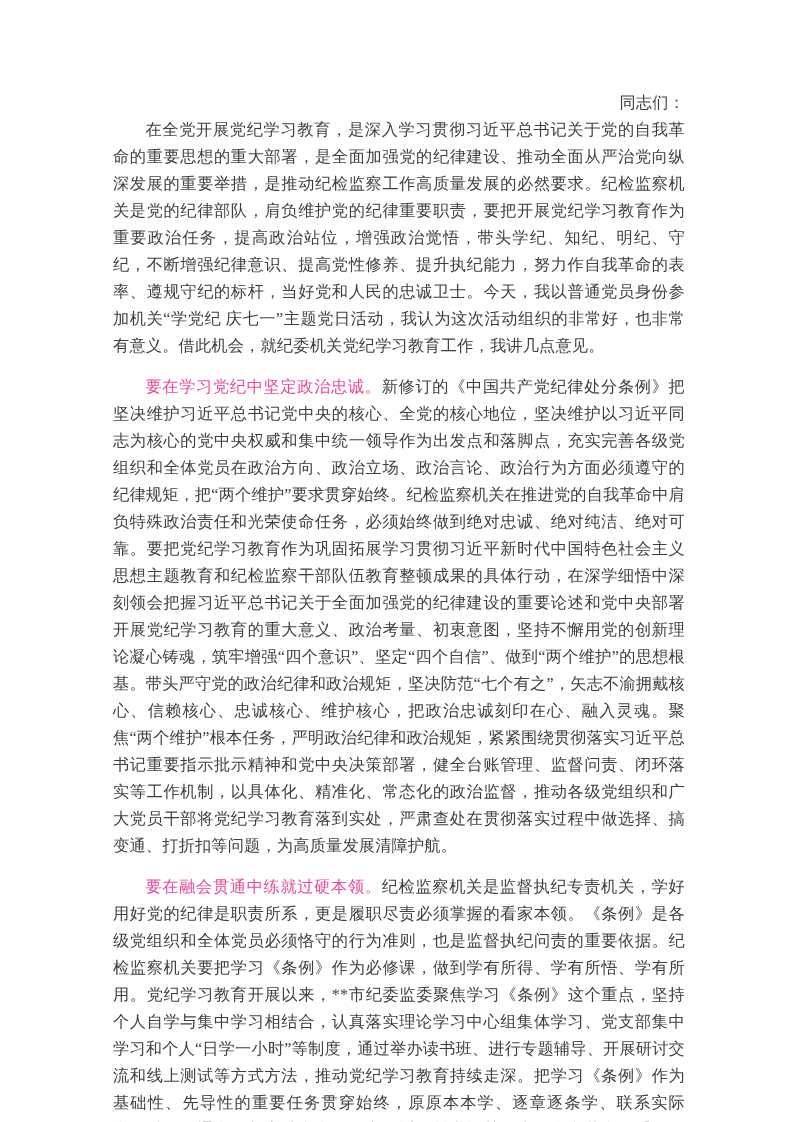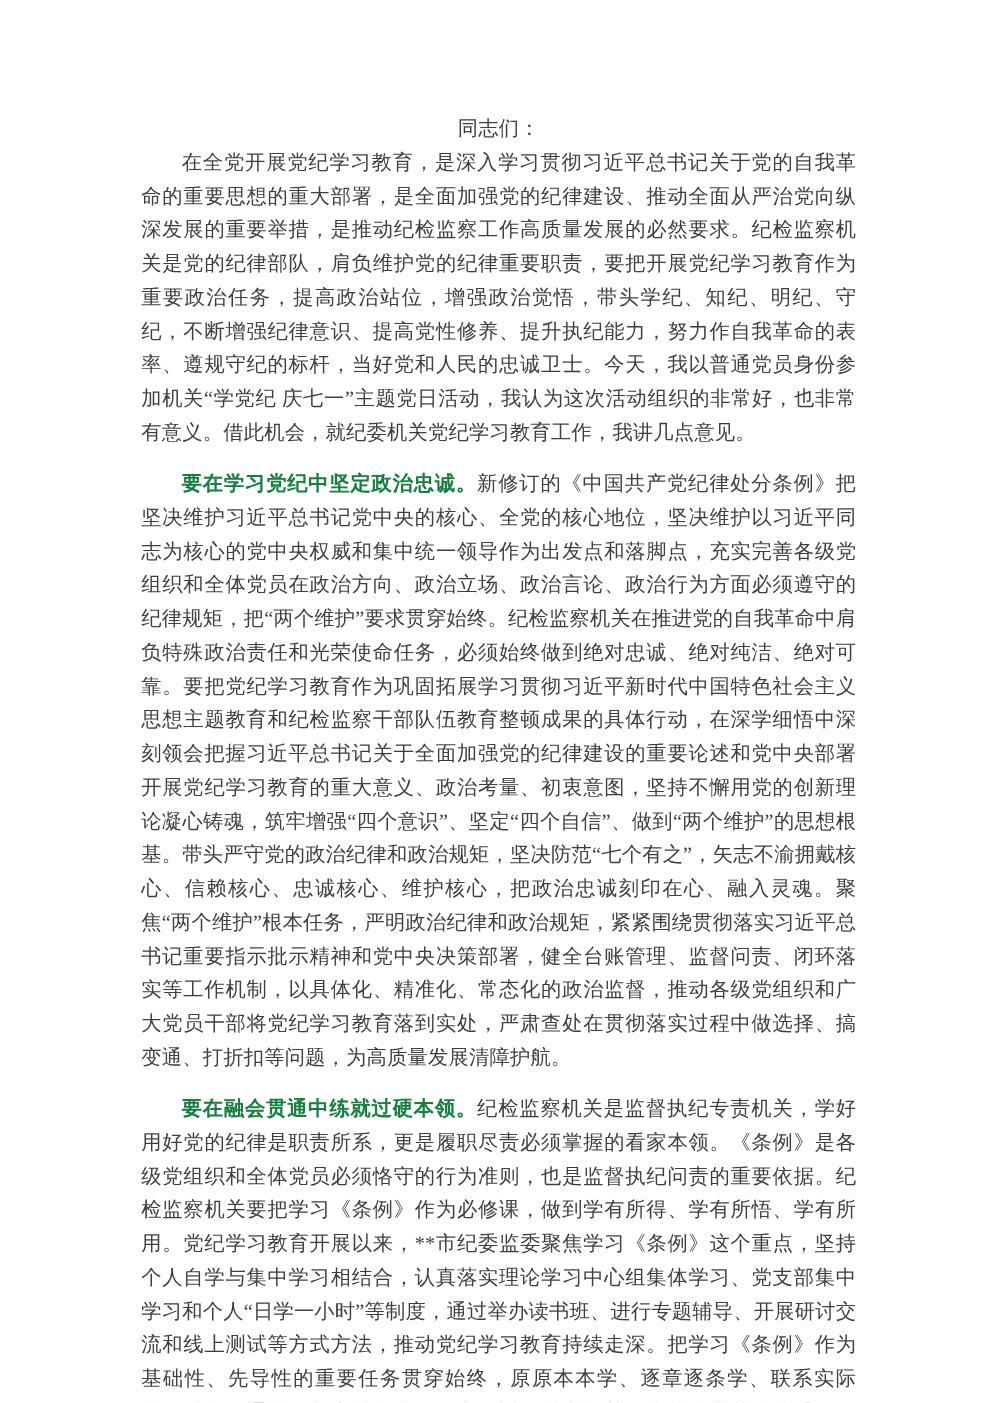--- a/index.html
+++ b/index.html
@@ -16,34 +16,34 @@
       padding: 90px 108px 0 113px;
       overflow: hidden;
       font-family: "Liberation Serif", "DejaVu Serif", serif;
       font-size: 16.2px;
       line-height: 27px;
       color: #3e3e3e;
       letter-spacing: 0.2px;
     }
     .salutation {
       margin: 0;
-      text-align: center;
+      text-align: right;
     }
     .para {
       margin: 0;
       text-align: justify;
       text-indent: 2em;
       word-break: break-all;
     }
     .para.spaced {
       margin-top: 14px;
     }
     .para .lead {
-      font-weight: bold;
-      color: #15803d;
+      font-weight: normal;
+      color: #ec4899;
     }
   </style>
 </head>
 <body>
 
 <div class="page">
 
   <p class="salutation">同志们：</p>
 
   <p class="para"><span>在全党开展党纪学习教育，是深入学习贯彻习近平总书记关于党的自我革命的重要思想的重大部署，是全面加强党的纪律建设、推动全面从严治党向纵深发展的重要举措，是推动纪检监察工作高质量发展的必然要求。纪检监察机关是党的纪律部队，肩负维护党的纪律重要职责，要把开展党纪学习教育作为重要政治任务，提高政治站位，增强政治觉悟，带头学纪、知纪、明纪、守纪，不断增强纪律意识、提高党性修养、提升执纪能力，努力作自我革命的表率、遵规守纪的标杆，当好党和人民的忠诚卫士。今天，我以普通党员身份参加机关“学党纪 庆七一”主题党日活动，我认为这次活动组织的非常好，也非常有意义。借此机会，就纪委机关党纪学习教育工作，我讲几点意见。</span></p>

